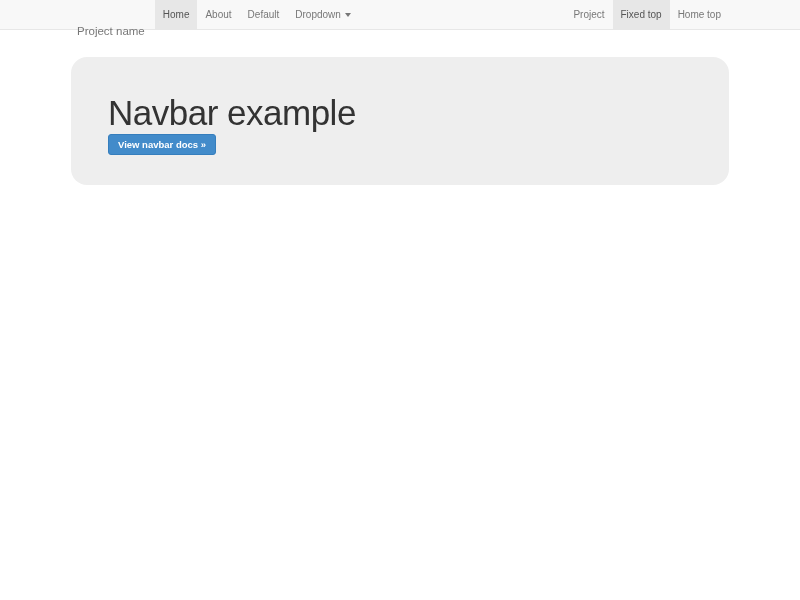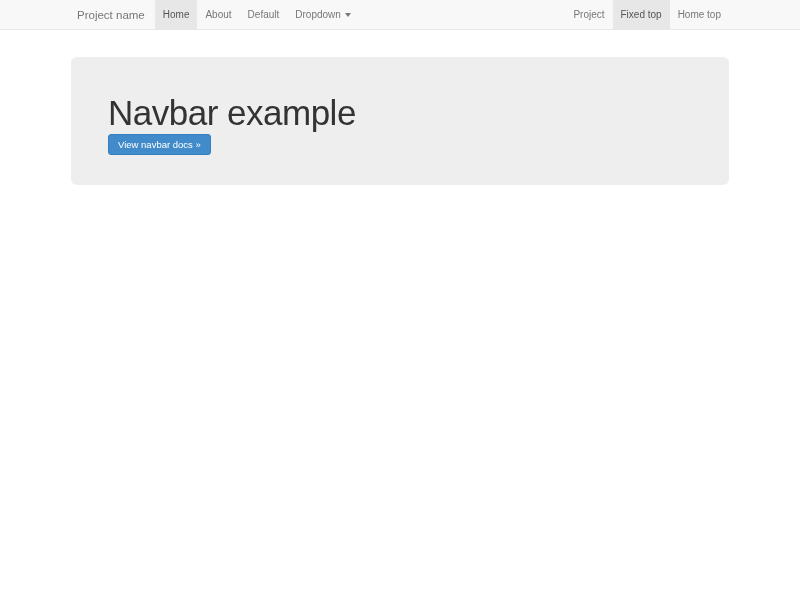--- a/index.html
+++ b/index.html
@@ -21,21 +21,21 @@
     background:var(--navbar-bg);
     border-bottom:1px solid var(--navbar-border);
   }
   .nav-container{
     width:658px; height:100%;
     margin:0 auto;
     display:flex; align-items:stretch;
   }
   .brand{
     display:block; line-height:30px;
-    padding:0 10px 0 6px;
+    padding:16px 10px 0 6px;
     font-size:11.5px; color:var(--link);
     text-decoration:none; white-space:nowrap;
     cursor:pointer;
   }
   .nav-left,.nav-right{display:flex; align-items:stretch;}
   .nav-right{margin-left:auto;}
   .nav-link{
     display:flex; align-items:center;
     line-height:30px; padding:0 8px;
     font-size:10px; color:var(--link);
@@ -52,37 +52,37 @@
     border-left:3px solid transparent;
     border-right:3px solid transparent;
     border-top:4px solid var(--link);
   }
   
   .jumbotron{
     width:658px;
     margin:27px auto 0;
     padding:36px 37px 30px;
     background:var(--jumbotron-bg);
-    border-radius:6px;
+    border-radius:16px;
   }
   .jumbotron h1{
     font-size:35px; font-weight:500;
     line-height:1.12; letter-spacing:-0.5px;
     color:var(--heading);
     margin:0 0 2px;
   }
   .jumbotron p{
     font-size:11.5px; line-height:19px;
     color:var(--body-text);
     max-width:560px;
     margin:0 0 8px;
   }
   .btn-primary{
     display:inline-block;
-    font-size:9.5px; font-weight:normal; line-height:11px;
+    font-size:9.5px; font-weight:bold; line-height:11px;
     color:var(--button-text);
     background:var(--button-bg);
     border:1px solid var(--button-border);
     border-radius:3px;
     padding:4px 9px;
     text-decoration:none; white-space:nowrap;
     cursor:pointer;
   }
 </style>
 </head>

